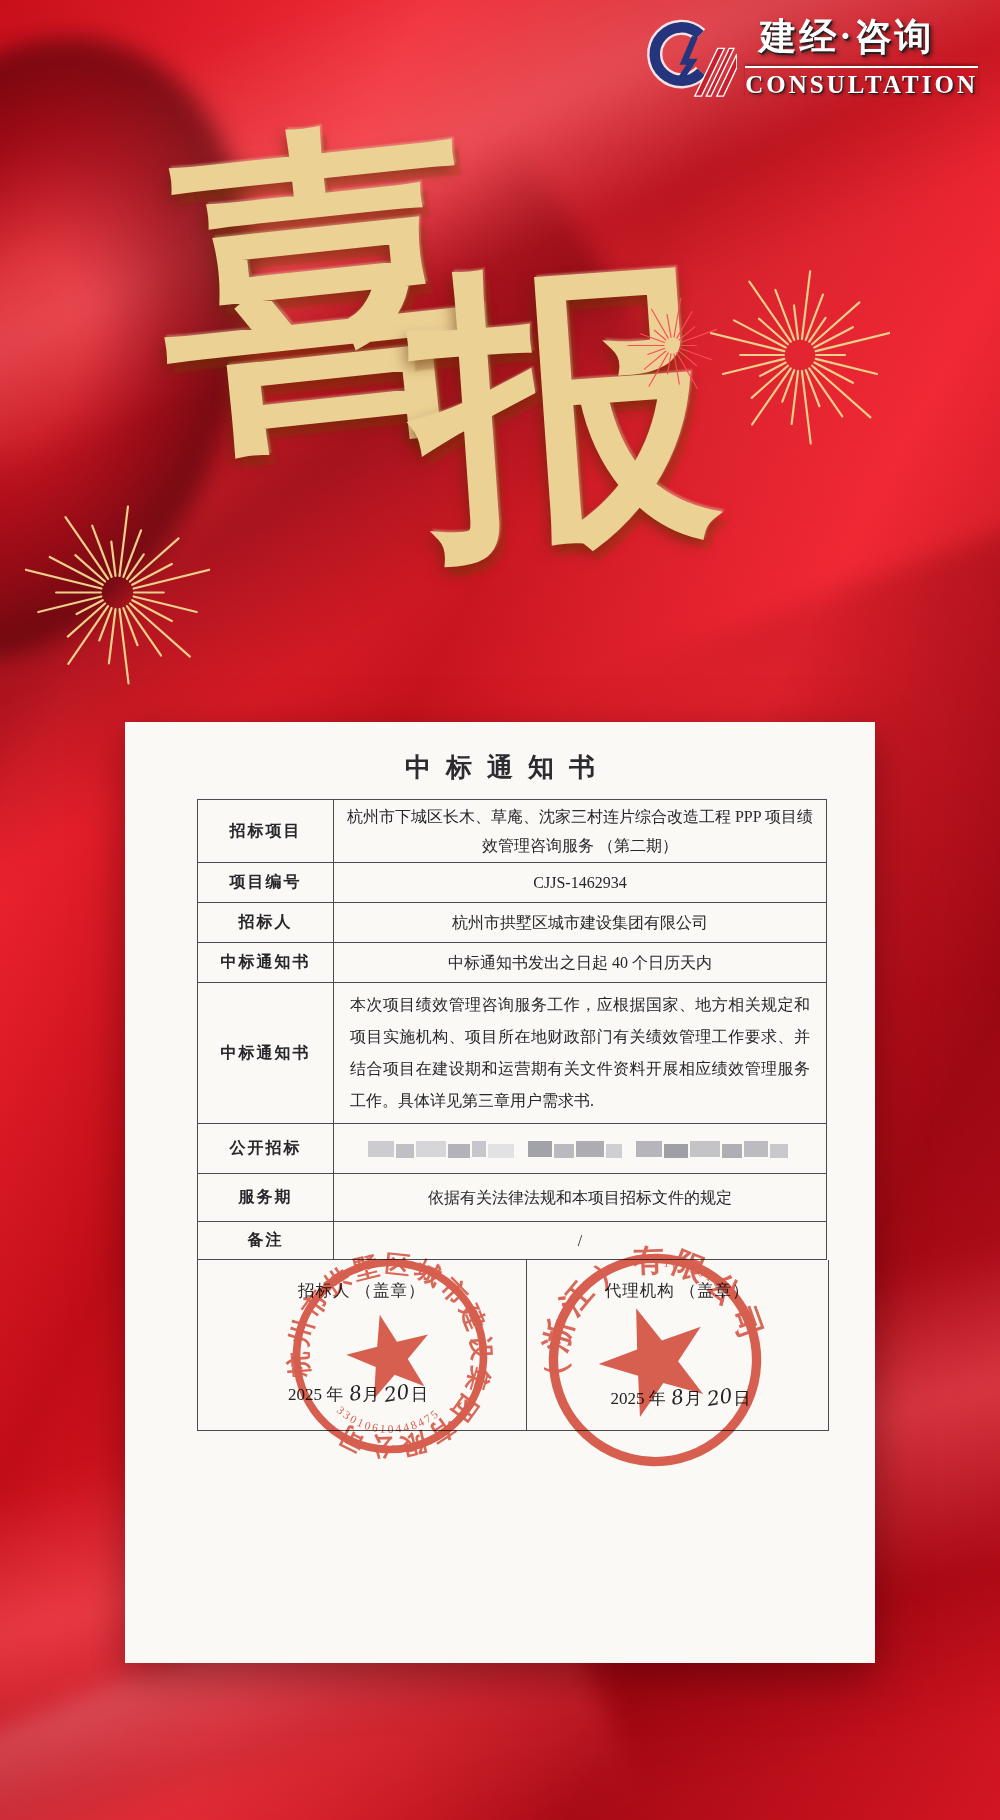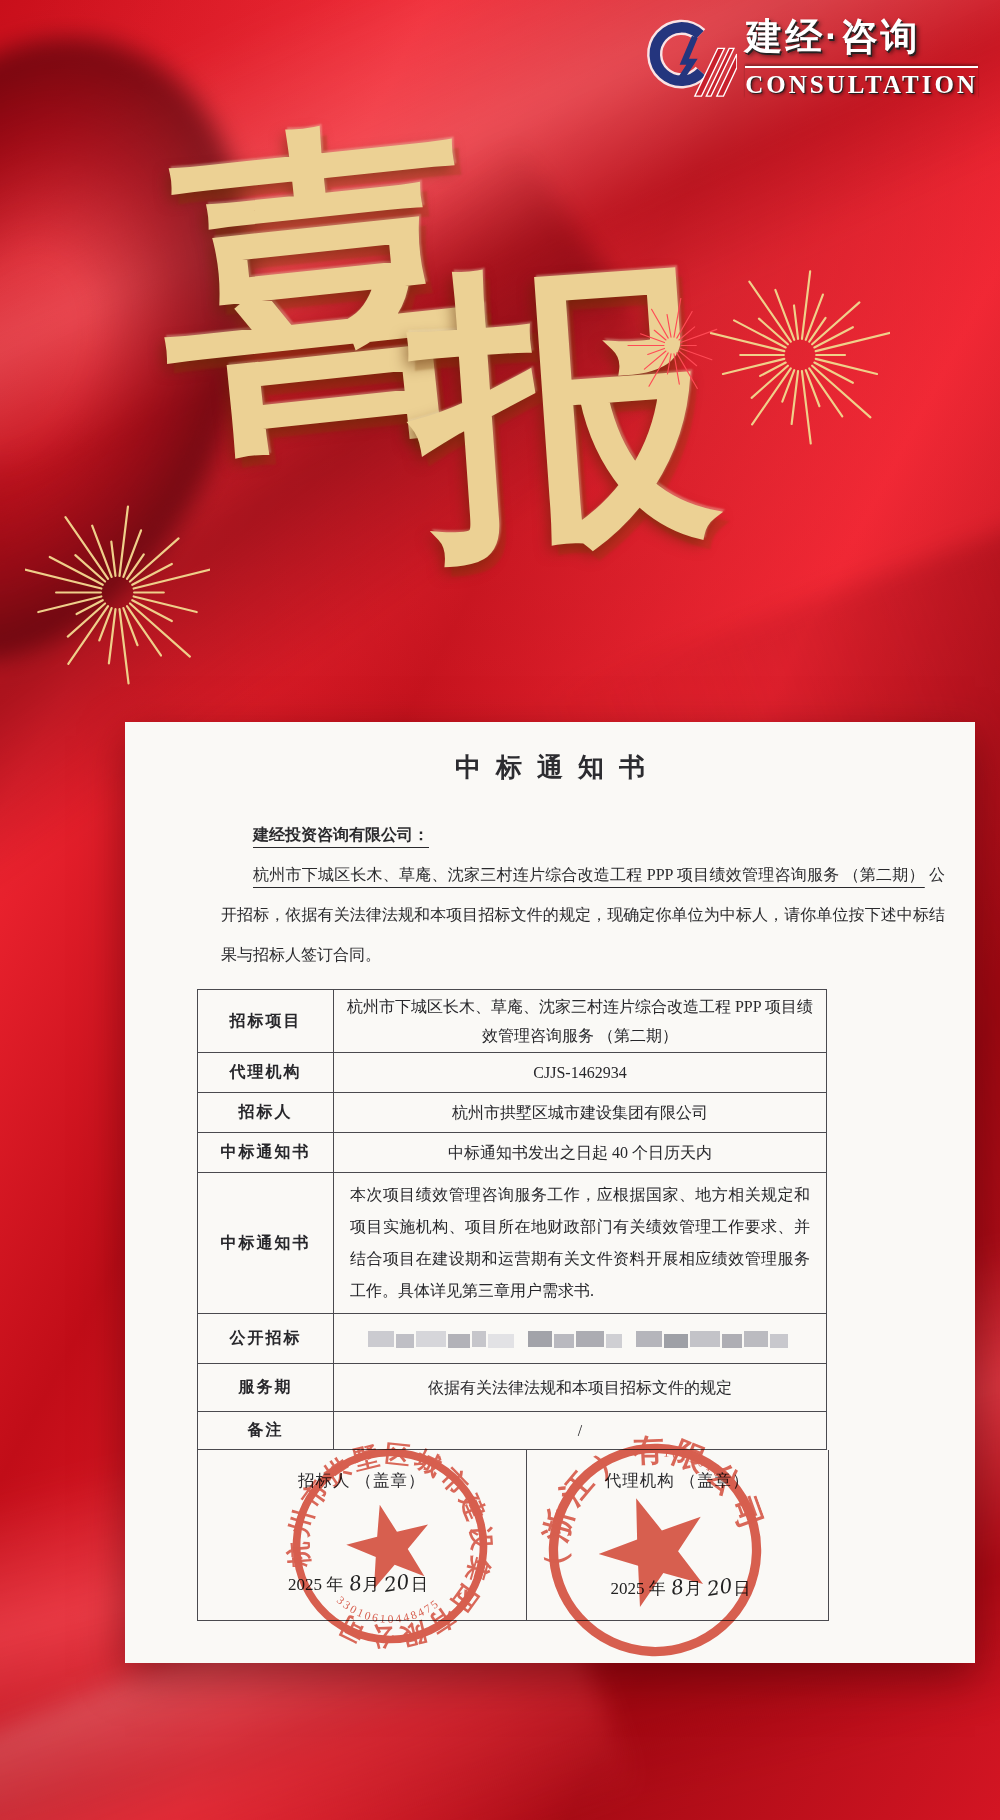--- a/index.html
+++ b/index.html
@@ -17,37 +17,37 @@
       background:linear-gradient(180deg,transparent,rgba(255,95,105,.5) 30%,rgba(150,2,12,.55) 68%,transparent);}
   .f4{left:-200px;top:30px;width:440px;height:640px;border-radius:50%;transform:rotate(18deg);
       background:radial-gradient(closest-side,transparent 30%,rgba(110,0,10,.5) 68%,rgba(60,0,6,.62));}
   .f5{right:-220px;top:580px;width:540px;height:930px;transform:rotate(-20deg);
       background:linear-gradient(90deg,transparent,rgba(120,0,10,.38));}
   .f6{left:-110px;top:1640px;width:720px;height:300px;transform:rotate(-22deg);
       background:linear-gradient(180deg,rgba(255,255,255,.18),rgba(255,75,85,.40),transparent);}
 
   
   .logo{position:absolute;top:12px;right:22px;display:flex;align-items:center;gap:8px;z-index:5;}
-  .logo-cn{font-family:Liberation Sans, sans-serif;font-weight:bold;font-size:37px;letter-spacing:3px;color:#fff;
-    text-shadow:1.5px 1.5px 0 rgba(35,35,35,.95),3px 3px 4px rgba(0,0,0,.55);}
+  .logo-cn{font-family:Liberation Serif, serif;font-weight:bold;font-size:37px;letter-spacing:3px;color:#fff;
+    text-shadow:1.5px 1.5px 0 rgba(35,35,35,.95),3px 3px 4px rgba(0,0,0,.55);margin-left:14px;}
   .logo-en-wrap{margin-top:4px;border-top:2.5px solid #fff;padding-top:3px;text-align:center;
     box-shadow:0 -2px 2px rgba(0,0,0,.3);}
   .logo-en{font-family:"Liberation Serif",serif;font-weight:bold;font-size:25px;letter-spacing:3px;color:#fff;
     text-shadow:1px 1px 0 rgba(35,35,35,.95),2px 2px 3px rgba(0,0,0,.5);}
 
   
   .calli{position:absolute;z-index:2;color:#ecd194;font-weight:bold;
     text-shadow:-3px 6px 14px rgba(90,40,0,.5),2px -2px 2px rgba(255,244,210,.35),6px 10px 2px rgba(140,70,10,.25);}
   .xi{left:160px;top:70px;font-size:330px;transform:rotate(-6deg);position:absolute;}
   .bao{left:415px;top:210px;font-size:300px;transform:rotate(-4deg);position:absolute;}
 
   .fw{position:absolute;z-index:3;}
 
   
-  .doc{position:absolute;left:125px;top:722px;width:850px;height:941px;background:#faf9f6;z-index:4;
+  .doc{position:absolute;left:125px;top:722px;width:750px;height:941px;background:#faf9f6;z-index:4;
     box-shadow:0 14px 40px rgba(70,0,6,.5);overflow:hidden;color:#2a2a2d;}
   .doc h1{margin:0;padding-top:28px;text-align:center;font-size:26px;font-weight:bold;
     letter-spacing:15px;text-indent:15px;color:#2c2c30;}
   .paras{margin:30px 30px 0 96px;font-size:16px;line-height:40px;text-align:justify;}
   .paras p{margin:0;text-indent:2em;}
   .salutation{font-weight:bold;}
   .u{text-decoration:underline;text-decoration-thickness:1.2px;text-underline-offset:7px;}
 
   table.notice{margin:14px 0 0 72px;width:630px;border-collapse:collapse;font-size:16px;color:#27272b;}
   .notice th,.notice td{border:1.3px solid #4a4a4f;padding:2px 8px;}
@@ -185,33 +185,29 @@
     </div>
   </header>
 
   <div>
     <span class="calli xi">喜</span>
     <span class="calli bao">报</span>
   </div>
 
   <section class="doc">
     <h1>中标通知书</h1>
-    <div class="paras">
-      <p><span class="u salutation">建经投资咨询有限公司：</span></p>
-      <p><span class="u">杭州市下城区长木、草庵、沈家三村连片综合改造工程 PPP 项目绩效管理咨询服务 （第二期）</span><span> 公开招标，依据有关法律法规和本项目招标文件的规定，现确定你单位为中标人，请你单位按下述中标结果与招标人签订合同。</span></p>
-    </div>
 
     <table class="notice">
       <tbody>
           <tr class="tr0">
             <th>招标项目</th>
             <td>杭州市下城区长木、草庵、沈家三村连片综合改造工程 PPP 项目绩效管理咨询服务 （第二期）</td>
           </tr>
           <tr class="tr1">
-            <th>代理机构</th>
+            <th>项目编号</th>
             <td>CJJS-1462934</td>
           </tr>
           <tr class="tr2">
             <th>招标人</th>
             <td>杭州市拱墅区城市建设集团有限公司</td>
           </tr>
           <tr class="tr3">
             <th>中标通知书</th>
             <td>中标通知书发出之日起 40 个日历天内</td>
           </tr>

